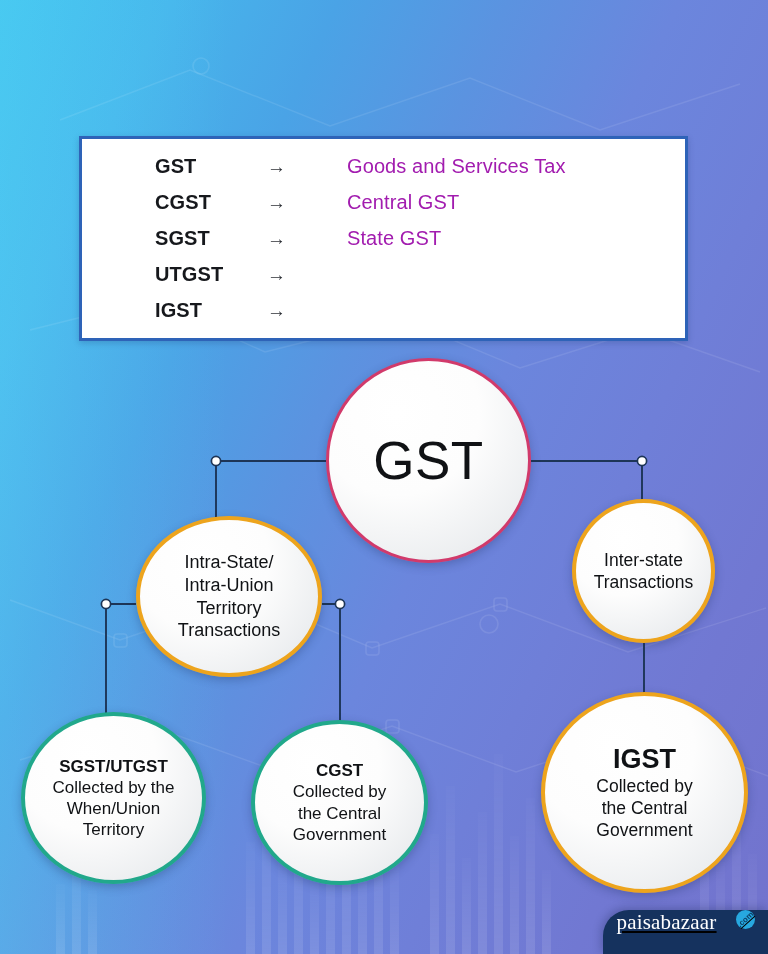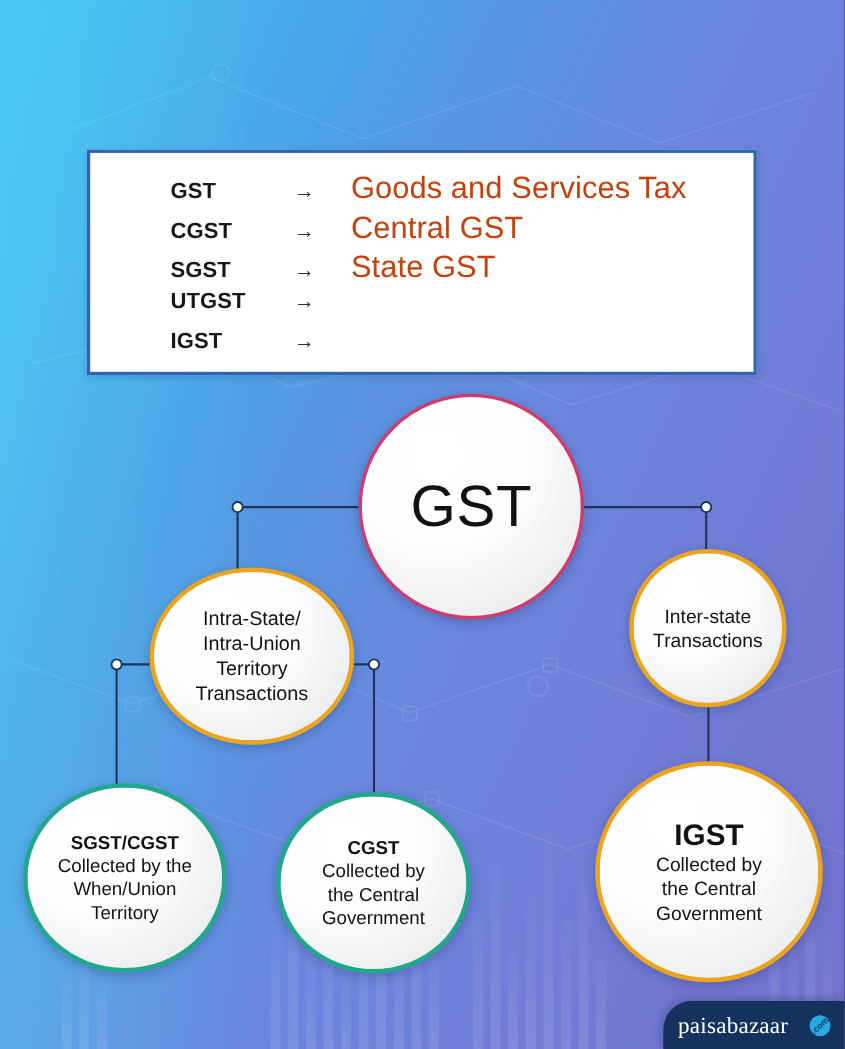--- a/index.html
+++ b/index.html
@@ -90,23 +90,24 @@
     color: #16181c;
     letter-spacing: .1px;
   }
   .legend-arrow {
     width: 52px;
     font-size: 19px;
     color: #2c2f35;
     text-align: left;
   }
   .legend-full {
-    font-size: 28px;
-    color: #c2410c;
+    font-size: 20px;
+    color: #a21caf;
     letter-spacing: .1px;
+    margin-left: 28px;
   }
 
   
   .connectors {
     position: absolute;
     inset: 0;
   }
 
   
   .node {
@@ -172,24 +173,24 @@
   
   .footer {
     position: absolute;
     left: 603px;
     bottom: 0;
     width: 165px;
     height: 44px;
     background: #15325e;
     border-top-left-radius: 26px;
     display: flex;
-    align-items: center;
     justify-content: center;
     gap: 19px;
     box-shadow: -2px -2px 8px rgba(10,25,60,.25);
+    text-decoration: underline;
   }
   .footer-wordmark {
     color: #ffffff;
     font-family: "Liberation Serif", serif;
     font-size: 21px;
     letter-spacing: .2px;
   }
   .footer-dot {
     width: 19px; height: 19px;
     border-radius: 50%;
@@ -332,21 +333,21 @@
 
   <div class="node node-inter">
     <span class="node-txt">
       <span class="node-sub">Inter-state</span>
       <span class="node-sub">Transactions</span>
     </span>
   </div>
 
   <div class="node node-sgst">
     <span class="node-txt">
-      <span class="node-head">SGST/CGST</span>
+      <span class="node-head">SGST/UTGST</span>
       <span class="node-sub">Collected by the</span>
       <span class="node-sub">When/Union</span>
       <span class="node-sub">Territory</span>
     </span>
   </div>
 
   <div class="node node-cgst">
     <span class="node-txt">
       <span class="node-head">CGST</span>
       <span class="node-sub">Collected by</span>

